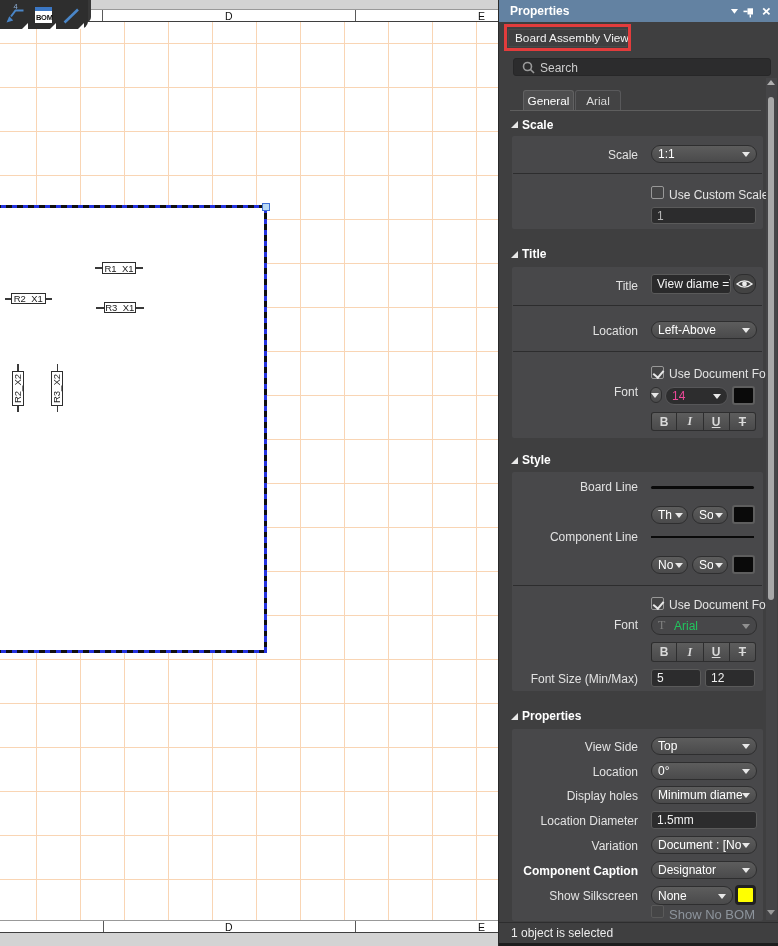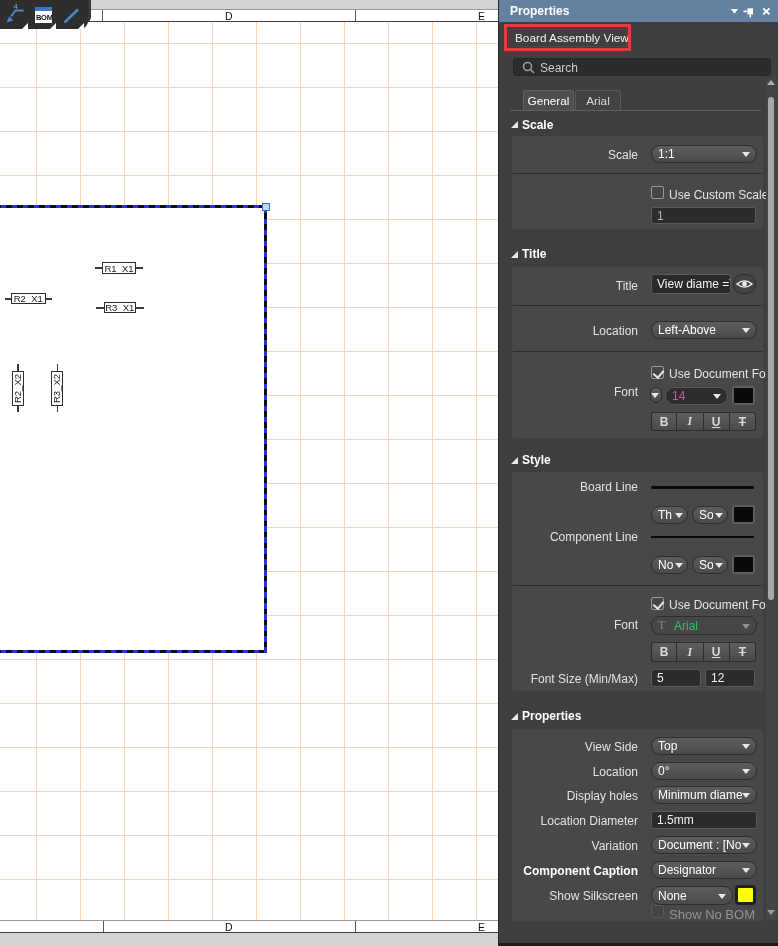--- a/index.html
+++ b/index.html
@@ -308,15 +308,16 @@
         <span class="a"></span>
       </div>
     <div class="swatch" style="left:236px;top:885px;width:21px;height:20px;background:#ffff00;border:3px solid #202020;border-radius:4px;"></div>
     <div class="cb" style="left:152px;top:905px;border-color:#5a5a5a;"></div>
     <div style="position:absolute;left:170px;top:907px;white-space:nowrap;color:#8d949c;font-size:13px;">Show No BOM</div>
 
     <div id="sbtrack"></div>
     <div id="sbthumb"></div>
     <div class="sbarrow" style="top:80px;border-bottom:5.5px solid #b0b0b0;border-top:none;"></div>
     <div class="sbarrow" style="top:910px;border-top:5.5px solid #9a9a9a;border-bottom:none;"></div>
+    <div id="statusbar">1 object is selected</div>
     <div id="bottomstrip"></div>
   </div>
 </div>
 
 </body></html>

